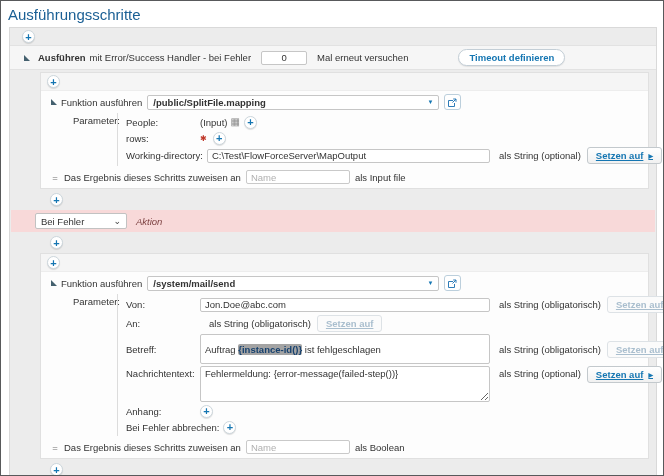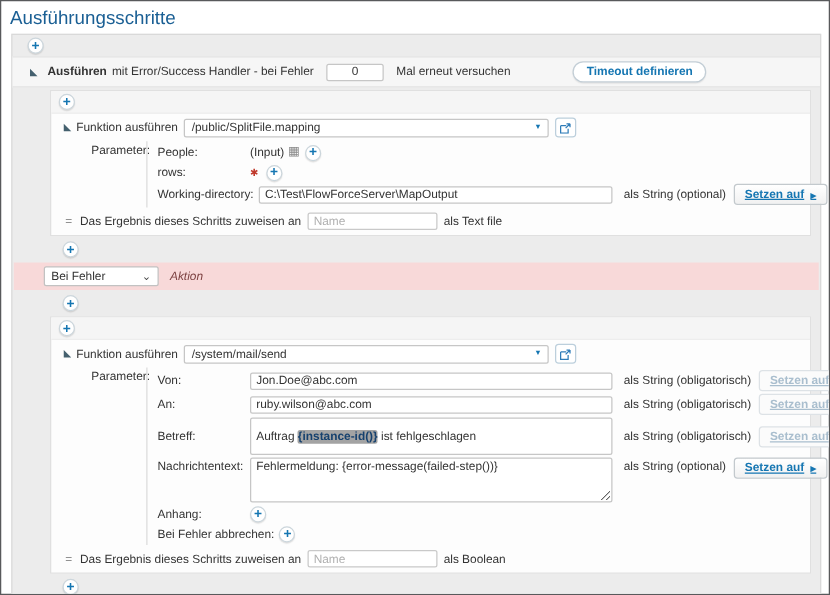--- a/index.html
+++ b/index.html
@@ -60,21 +60,21 @@
   .panel {
     margin:2px 7px 2px 30px;
     background:#fdfdfd; border:1px solid #e0e0e0;
   }
   .func-row { display:flex; align-items:center; padding:3px 8px 2px 10px; }
   .func-label { margin-right:5px; }
   .dropdown {
     width:292px; height:15px; background:#fff;
     border:1px solid #c6c6c6; border-radius:2px;
     display:flex; align-items:center; justify-content:space-between;
-    padding:0 5px; cursor:pointer;
+    padding:0 5px; cursor:pointer;font-weight:bold;
   }
   .caret { color:#1576b2; font-size:6px; }
   .ext-btn {
     width:17px; height:16px; margin-left:5px; padding:0;
     border:1px solid #bccfdc; border-radius:3px; background:#fff;
     display:inline-flex; align-items:center; justify-content:center; cursor:pointer;
   }
   .params { display:flex; align-items:flex-start; padding:1px 4px 1px 32px; }
   .pcap { width:44px; flex:none; padding-top:2px; }
   .pnames { border-left:1px solid #dcdcdc; padding-left:8px; flex:1; }
@@ -204,21 +204,21 @@
             <span class="set-arrow">▶</span>
           </button>
 
         </div>
       </div>
     </div>
     <div class="assign-row">
       <span class="eq">=</span>
       <span>Das Ergebnis dieses Schritts zuweisen an</span>
       <input class="name-input" placeholder="Name" style="">
-      <span>als Text file</span>
+      <span>als Input file</span>
     </div>
   </div>
 
   <div class="addrow lvl2">
     <button class="add-btn">
         <span>+</span>
       </button>
   </div>
 
   <div class="cond-row">
@@ -263,21 +263,20 @@
           <input class="text-input" value="Jon.Doe@abc.com" style="">
           <span class="type-label">als String (obligatorisch)</span>
           <button class="set-btn disabled">
             <span>Setzen auf</span>
 
           </button>
 
         </div>
         <div class="vrow">
           <span class="pname">An:</span>
-          <input class="text-input" value="ruby.wilson@abc.com" style="">
           <span class="type-label">als String (obligatorisch)</span>
           <button class="set-btn disabled">
             <span>Setzen auf</span>
 
           </button>
 
         </div>
         <div class="vrow">
           <span class="pname">Betreff:</span>
           <div class="fake-input"><span>Auftrag </span><span class="token">{instance-id()}</span><span> ist fehlgeschlagen</span></div>

